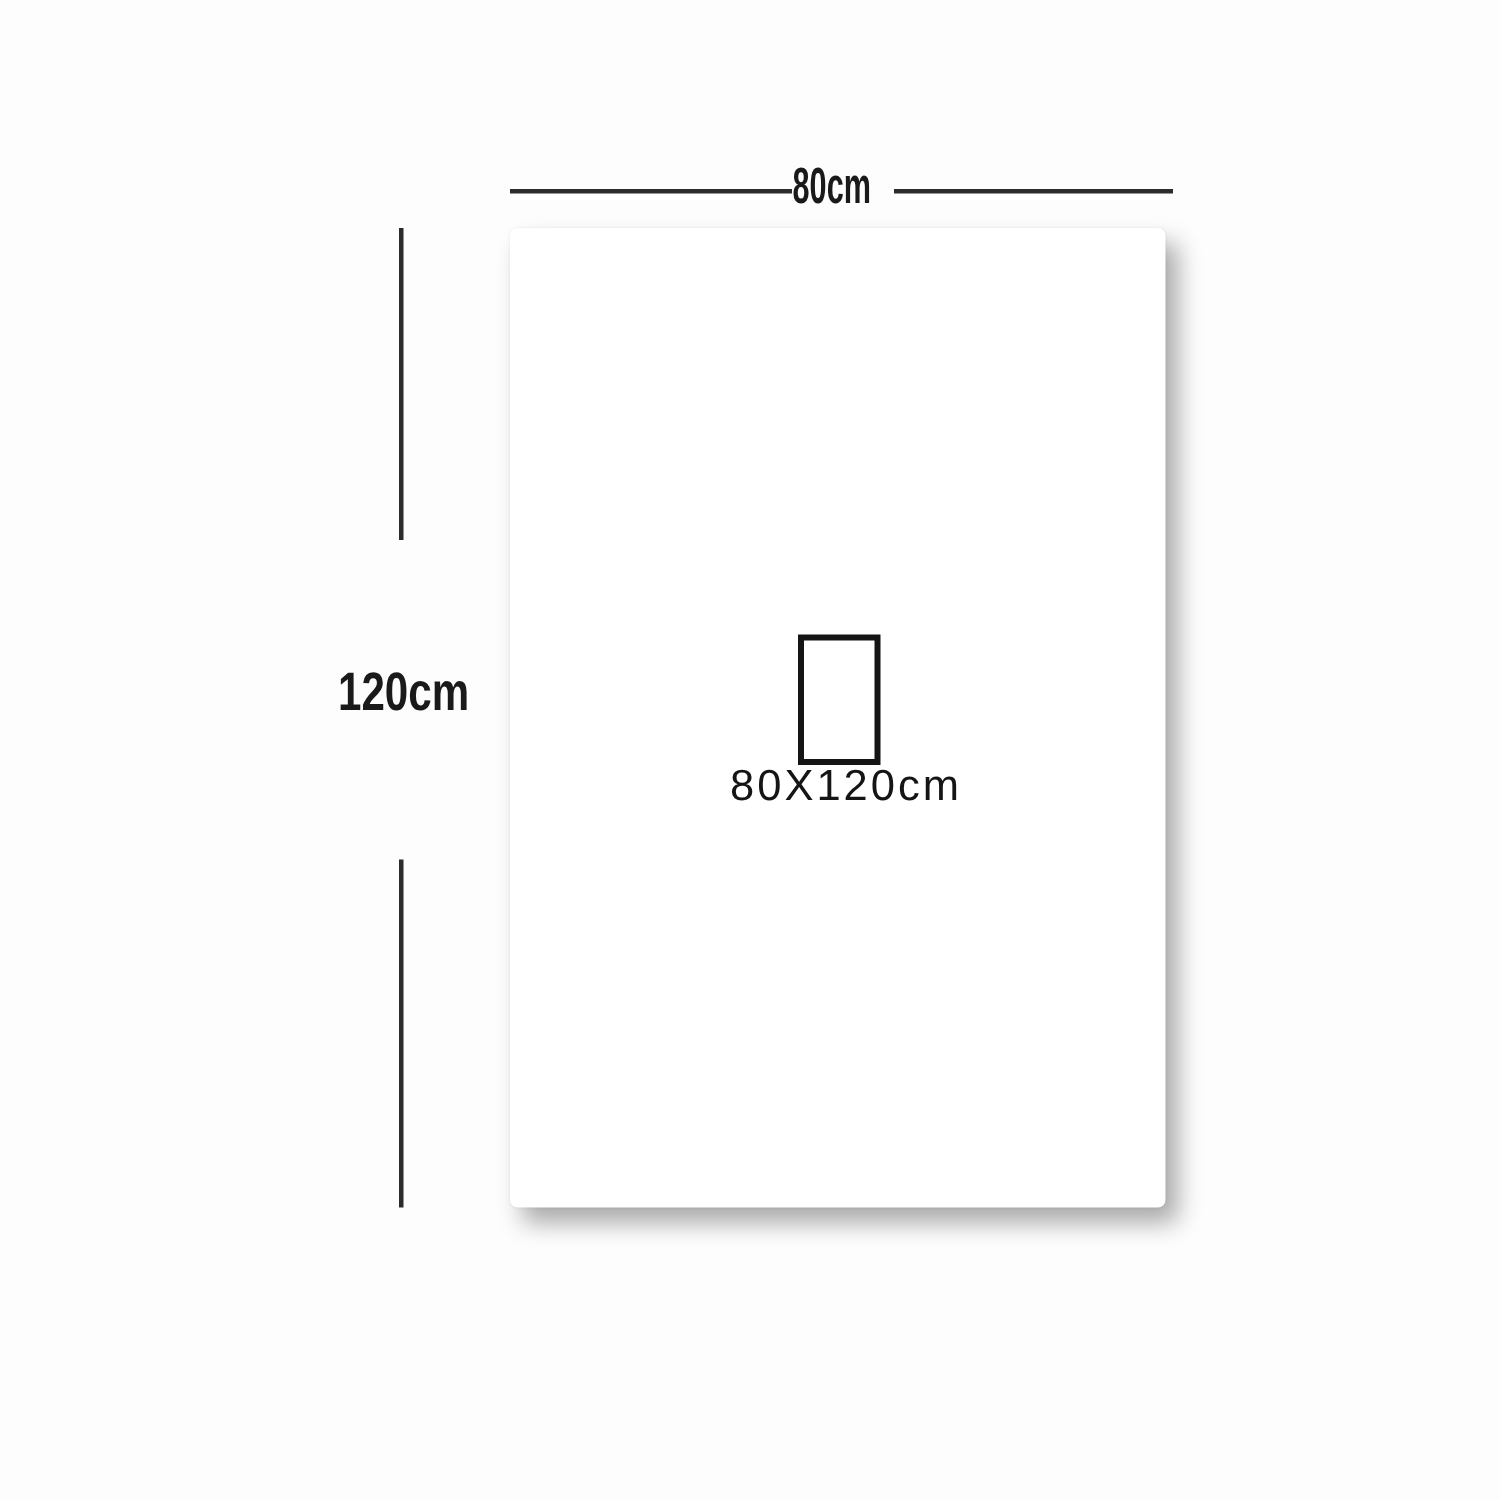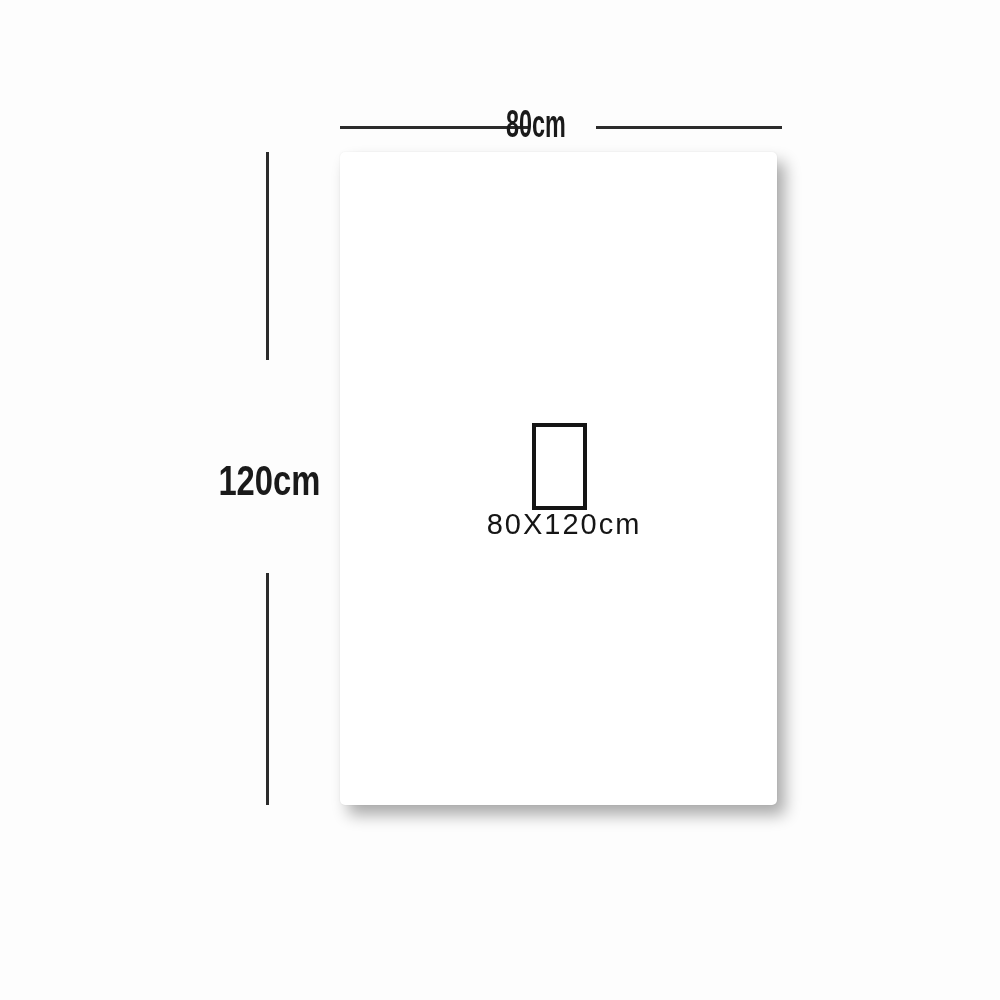--- a/index.html
+++ b/index.html
@@ -46,31 +46,31 @@
   .v-seg-bottom { top: 573px; height: 232px; }
   
   .dim-label {
     position: absolute;
     text-align: center;
     color: #1a1a1a;
     font-weight: 700;
     white-space: nowrap;
   }
   .width-label {
-    left: 456px;
+    left: 474px;
     top: 105px;
     width: 160px;
-    font-size: 39px;
+    font-size: 34px;
     line-height: 38px;
   }
   .height-label {
     left: 189px;
-    top: 460px;
+    top: 440px;
     width: 160px;
-    font-size: 42px;
+    font-size: 36px;
     line-height: 42px;
   }
   .squeeze {
     display: inline-block;
     transform-origin: center;
   }
   .squeeze-80  { transform: scaleX(0.60); }
   .squeeze-120 { transform: scaleX(0.78); }
   
   .inner-rect {

